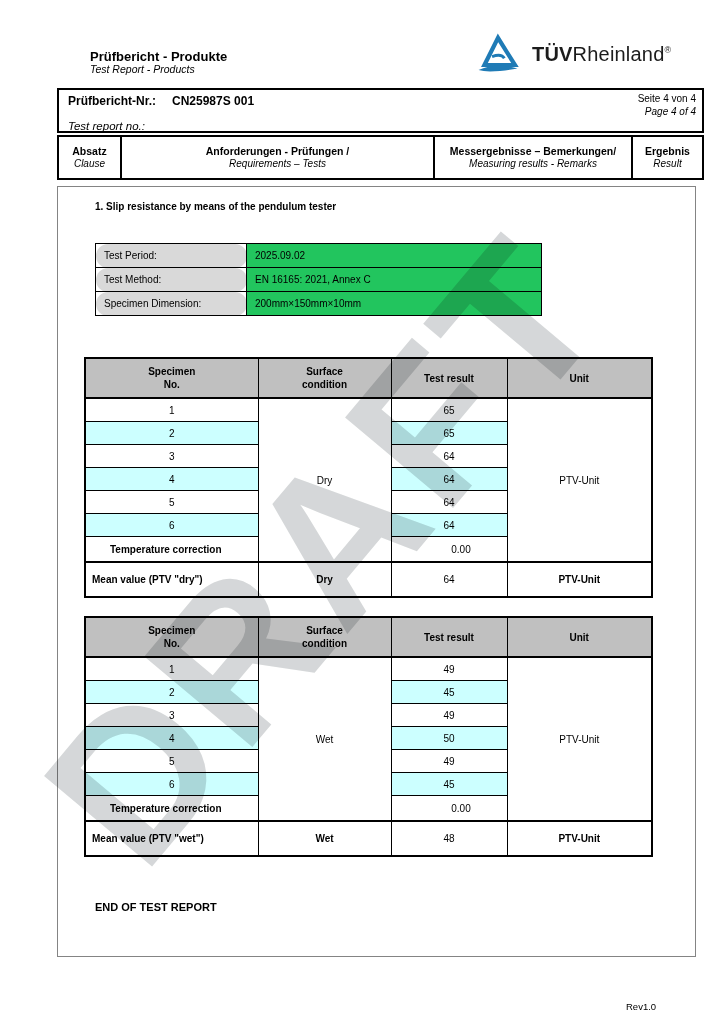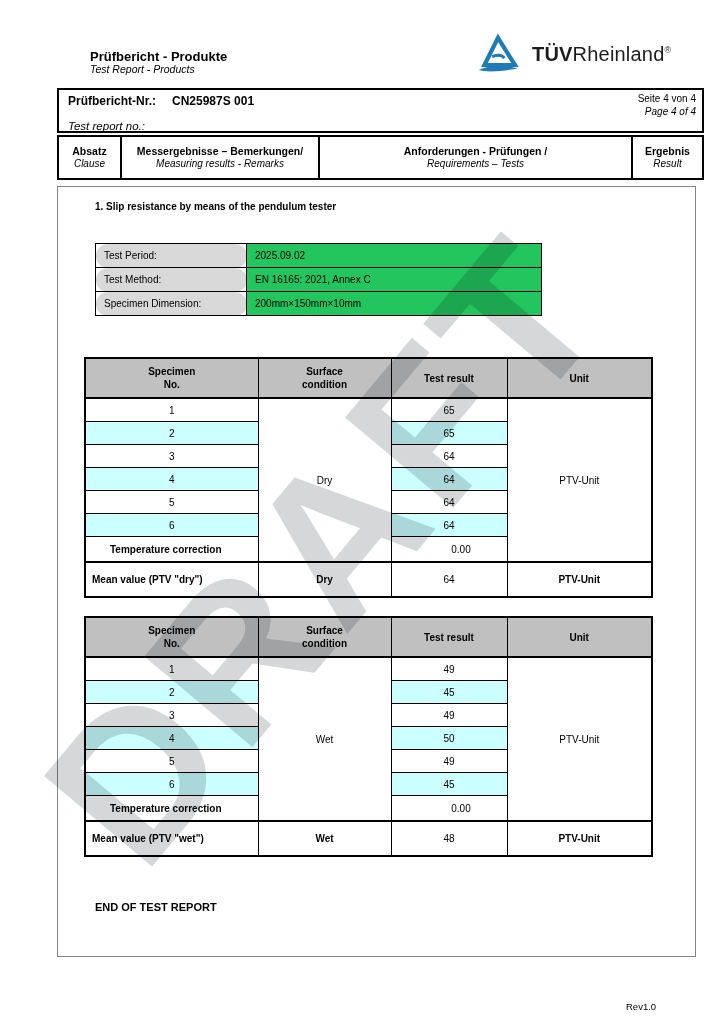--- a/index.html
+++ b/index.html
@@ -102,27 +102,27 @@
     <div class="de">Seite 4 von 4</div>
     <div class="en">Page 4 of 4</div>
   </div>
 </div>
 
 <div class="abs cols-bar">
   <div class="col-cell cw1">
     <div class="de">Absatz</div>
     <div class="en">Clause</div>
   </div>
+  <div class="col-cell cw2">
+    <div class="de">Anforderungen - Prüfungen /</div>
+    <div class="en">Requirements – Tests</div>
+  </div>
   <div class="col-cell cw3">
     <div class="de">Messergebnisse – Bemerkungen/</div>
     <div class="en">Measuring results - Remarks</div>
-  </div>
-  <div class="col-cell cw2">
-    <div class="de">Anforderungen - Prüfungen /</div>
-    <div class="en">Requirements – Tests</div>
   </div>
   <div class="col-cell cw4">
     <div class="de">Ergebnis</div>
     <div class="en">Result</div>
   </div>
 </div>
 
 <div class="abs content-frame"></div>
 
 <div class="abs section-title">1. Slip resistance by means of the pendulum tester</div>

